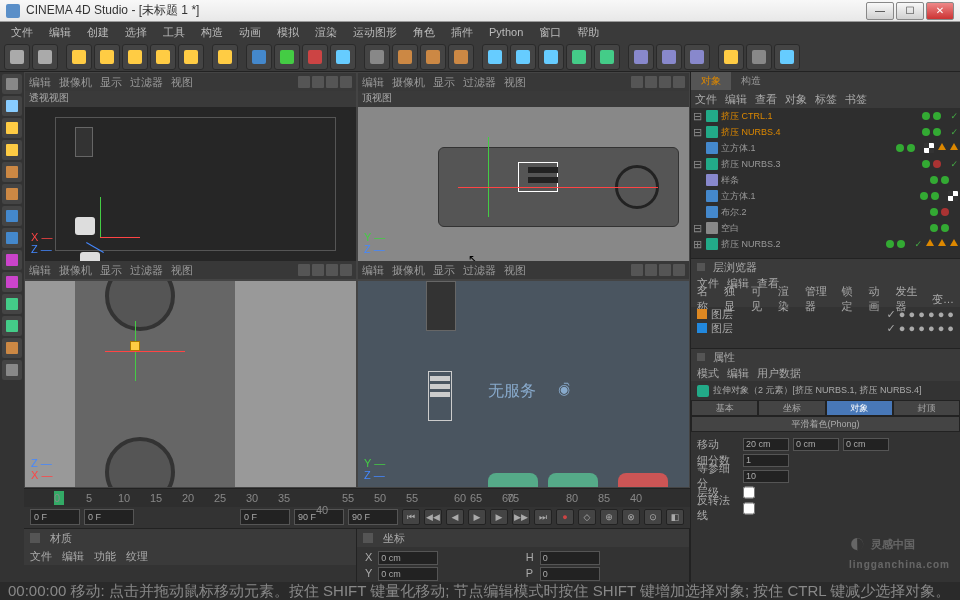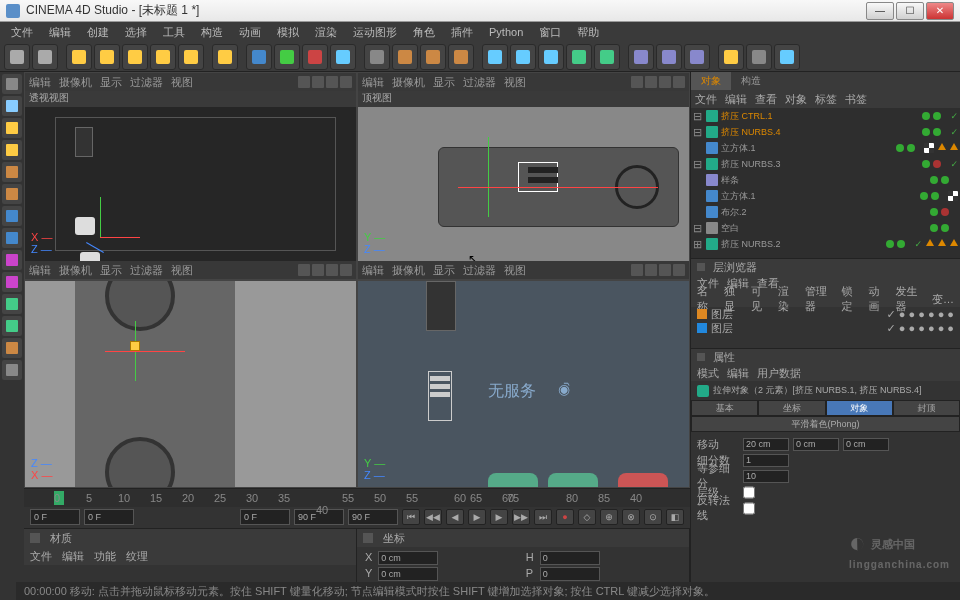--- a/index.html
+++ b/index.html
@@ -62,21 +62,21 @@
 .layerrow .sw { width:10px; height:10px; }
 .attrpanel { flex:1; border-top:1px solid #222; overflow:hidden; }
 .attrhdr { height:16px; background:#3a3a3a; padding:0 6px; font-size:10px; display:flex; align-items:center; gap:8px; }
 .attrtabs { display:flex; flex-wrap:wrap; }
 .attrtab { flex:1; min-width:60px; height:16px; background:#444; border:1px solid #222; font-size:9px; display:flex; align-items:center; justify-content:center; }
 .attrtab.act { background:#4878b8; color:#fff; }
 .attrbody { padding:4px 6px; font-size:9px; }
 .attrrow { display:flex; align-items:center; gap:4px; height:16px; }
 .attrrow label { width:42px; }
 .attrrow input { width:46px; height:13px; background:#222; border:1px solid #555; color:#aaa; font-size:9px; padding:0 2px; }
-.status { position:fixed; bottom:0; left:0; right:0; height:18px; background:#2a2a2a; color:#888; font-size:11px; display:flex; align-items:center; padding:0 8px;margin-left:16px; }
+.status { position:fixed; bottom:0; left:0; right:0; height:18px; background:#2a2a2a; color:#888; font-size:15px; display:flex; align-items:center; padding:0 8px; }
 .watermark { position:absolute; right:10px; bottom:30px; color:rgba(255,255,255,0.25); font-size:18px; font-weight:bold; pointer-events:none; }
 .watermark small { display:block; font-size:10px; letter-spacing:1px; }
 .gizmo { position:absolute; }
 .gizmo .line { position:absolute; background:currentColor; }
 </style>
 </head>
 <body>
 
 <div class="titlebar">
   <div class="ico"></div>

